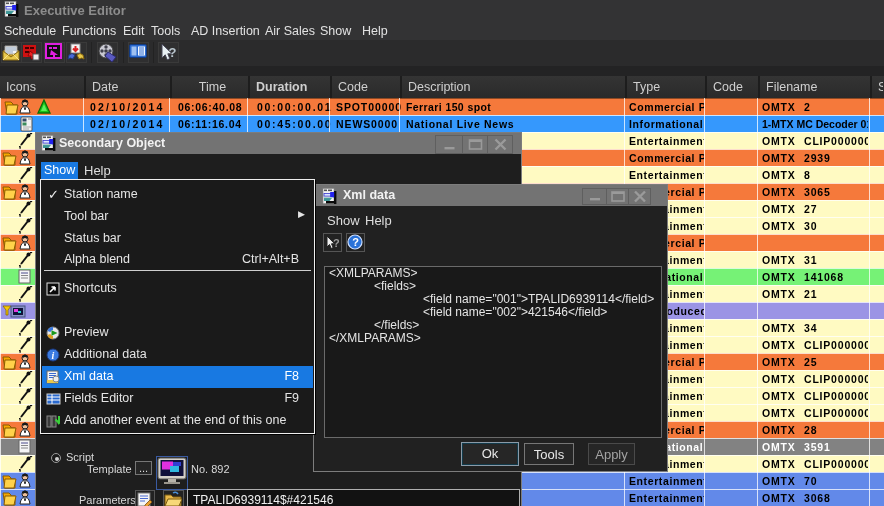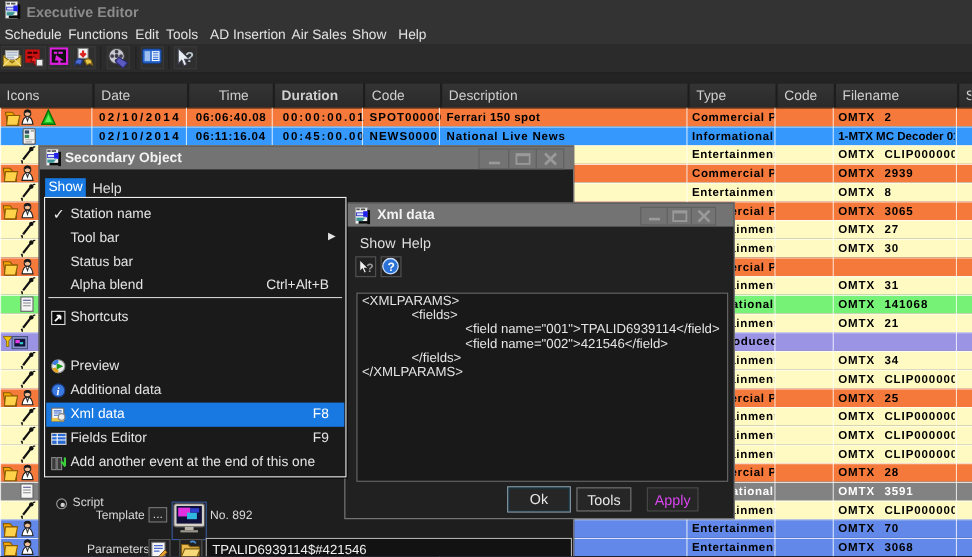--- a/index.html
+++ b/index.html
@@ -565,21 +565,21 @@
       <div id="xmltext">
         <div style="padding-left:0px">&lt;XMLPARAMS&gt;</div>
         <div style="padding-left:45px">&lt;fields&gt;</div>
         <div style="padding-left:94px">&lt;field name="001"&gt;TPALID6939114&lt;/field&gt;</div>
         <div style="padding-left:94px">&lt;field name="002"&gt;421546&lt;/field&gt;</div>
         <div style="padding-left:45px">&lt;/fields&gt;</div>
         <div style="padding-left:0px">&lt;/XMLPARAMS&gt;</div>
       </div>
       <div class="dlgbtn" style="left:147px;top:257px;width:58px;height:24px;border:1px solid #8a9aa8;box-shadow:inset 0 0 0 1px #123a4a">Ok</div>
       <div class="dlgbtn" style="left:210px;top:258px;width:50px">Tools</div>
-      <div class="dlgbtn" style="left:274px;top:258px;width:47px;color:#d946ef;border-color:#4a4a4a">Apply</div>
+      <div class="dlgbtn" style="left:274px;top:258px;width:47px;color:#a3a3a3;border-color:#4a4a4a">Apply</div>
     </div>
     <div id="dmenu">
       <div class="mitem" style="top:4px;">
         <span style="position:absolute;left:6px;top:3px;font-size:13px;color:#eee">✓</span>
         <span style="position:absolute;left:22px;top:3px">Station name</span>
       </div>
       <div class="mitem" style="top:26px;">
         <span style="position:absolute;left:22px;top:3px">Tool bar</span>
         <span style="position:absolute;right:8px;top:3px;font-size:9px">▶</span>
       </div>

